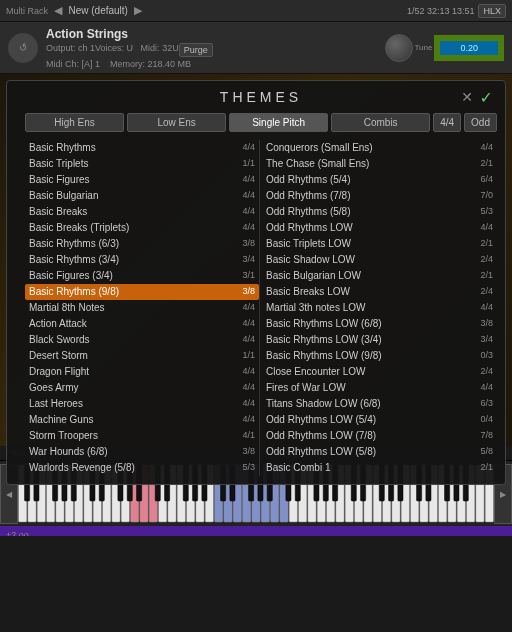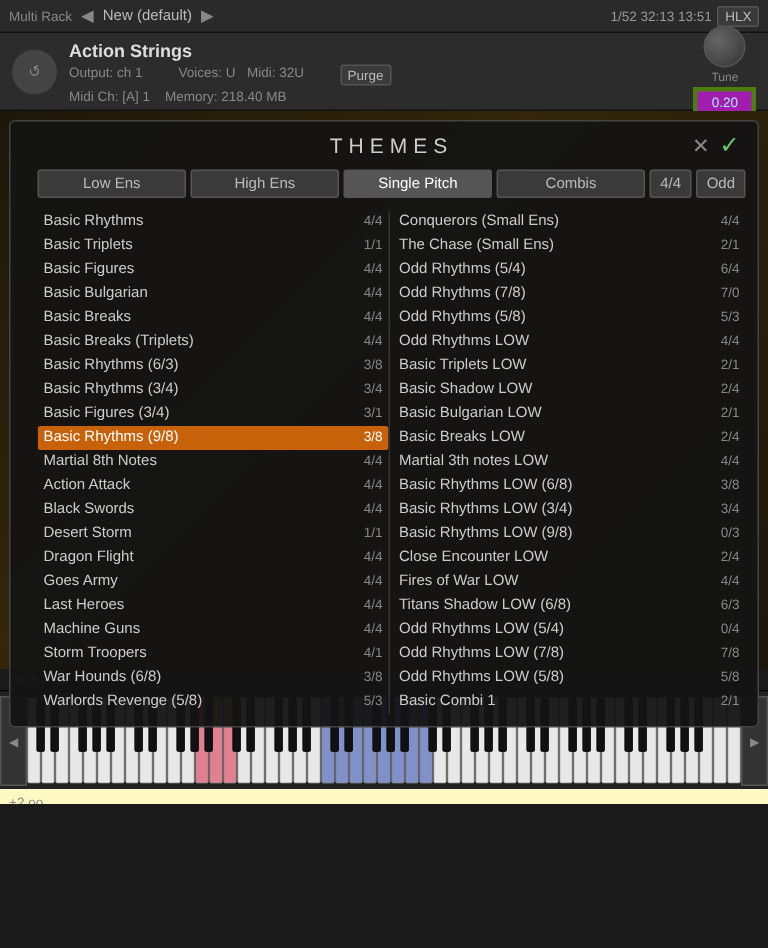--- a/index.html
+++ b/index.html
@@ -77,41 +77,40 @@
       font-size: 9px;
       margin-top: 2px;
     }
     .inst-controls {
       display: flex;
       gap: 6px;
       align-items: center;
     }
     .knob-group {
       display: flex;
-      flex-direction: column;
       align-items: center;
       gap: 2px;
     }
     .knob {
       width: 28px;
       height: 28px;
       background: radial-gradient(circle at 35% 35%, #666, #333);
       border-radius: 50%;
       border: 1px solid #555;
     }
     .knob-label {
       font-size: 8px;
       color: #888;
     }
     .tune-display {
-      background: #a21caf;
-      border: 3px solid #4d7c0f;
+      background: #0369a1;
+      border: 6px solid #4d7c0f;
       color: #aef;
       font-size: 9px;
-      padding: 2px 9px;
+      padding: 2px 20px;
       text-align: center;
       min-width: 35px;
     }
 
     
     .main-area {
       background: #222;
       position: relative;
     }
 
@@ -256,21 +255,21 @@
       flex-shrink: 0;
     }
     .piano-keys {
       flex: 1;
       height: 60px;
       display: flex;
       position: relative;
     }
 
     .piano-bottom-bar {
-      background: #fef9c3;
+      background: #4c1d95;
       height: 18px;
       display: flex;
       align-items: center;
       padding: 0 6px;
       gap: 8px;
     }
     .octave-display {
       color: #888;
       font-size: 9px;
     }
@@ -288,21 +287,21 @@
     <button class="small-btn">HLX</button>
   </div>
 </div>
 
 <div class="instrument-header">
   <div class="inst-logo">
     <span style="font-size:10px;transform:rotate(-20deg);display:inline-block;">↺</span>
   </div>
   <div class="inst-info">
     <div class="inst-name">Action Strings</div>
-    <div class="inst-sub" style="display:flex;gap:24px;">
+    <div class="inst-sub" style="display:flex;gap:0;">
       <span>Output: ch 1</span>
       <span>
         <span>Voices</span>:
         <span>U</span>
         &nbsp;
         <span>Midi</span>:
         <span>32U</span>
       </span>
       <span class="small-btn">Purge</span>
     </div>
@@ -327,22 +326,22 @@
 
   <div class="themes-panel" style="position:relative;z-index:10;padding-left:18px;">
 
     <div class="themes-header">
       <span class="themes-title">THEMES</span>
       <span class="themes-close">✕</span>
       <span class="themes-confirm">✓</span>
     </div>
 
     <div class="tab-row">
+      <button class="tab-btn">High Ens</button>
       <button class="tab-btn">Low Ens</button>
-      <button class="tab-btn">High Ens</button>
       <button class="tab-btn active">Single Pitch</button>
       <button class="tab-btn">Combis</button>
       <button class="tab-btn small-tab">4/4</button>
       <button class="tab-btn small-tab">Odd</button>
     </div>
 
     <div class="content-grid" id="themes-grid">
     <div style="overflow-y: auto; max-height: 370px; border-right: 1px solid rgb(51, 51, 51);">
           <div class="list-item">
             <span class="item-label">Basic Rhythms</span>

